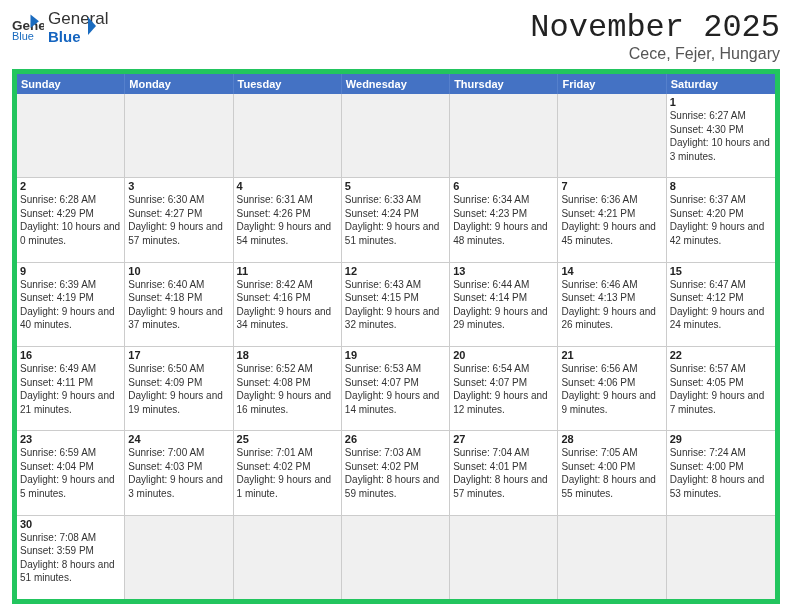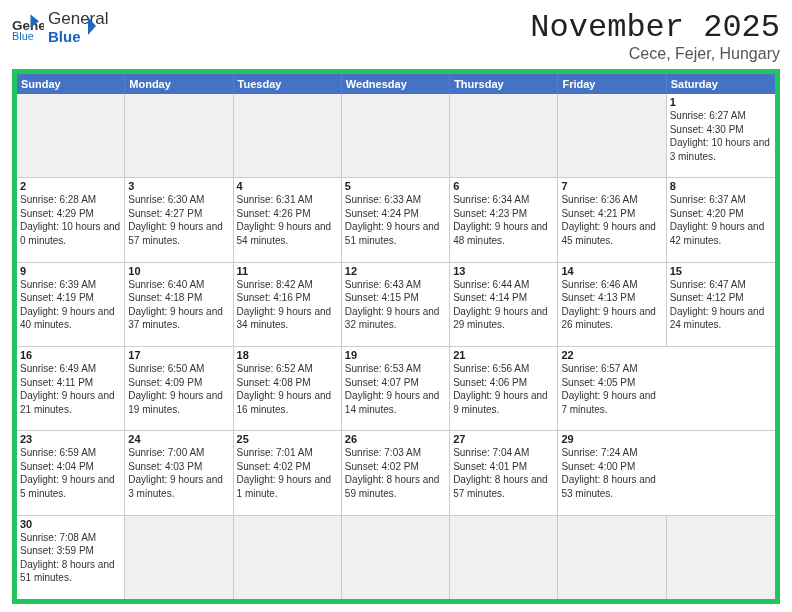--- a/index.html
+++ b/index.html
@@ -280,20 +280,27 @@
 and 16 minutes.</div>
           </div>
           <div class="cal-cell">
             <div class="day-num">19</div>
             <div class="day-info">Sunrise: 6:53 AM
 Sunset: 4:07 PM
 Daylight: 9 hours
 and 14 minutes.</div>
           </div>
           <div class="cal-cell">
+            <div class="day-num">20</div>
+            <div class="day-info">Sunrise: 6:54 AM
+Sunset: 4:07 PM
+Daylight: 9 hours
+and 12 minutes.</div>
+          </div>
+          <div class="cal-cell">
             <div class="day-num">21</div>
             <div class="day-info">Sunrise: 6:56 AM
 Sunset: 4:06 PM
 Daylight: 9 hours
 and 9 minutes.</div>
           </div>
           <div class="cal-cell">
             <div class="day-num">22</div>
             <div class="day-info">Sunrise: 6:57 AM
 Sunset: 4:05 PM
@@ -329,20 +336,27 @@
 Sunset: 4:02 PM
 Daylight: 8 hours
 and 59 minutes.</div>
           </div>
           <div class="cal-cell">
             <div class="day-num">27</div>
             <div class="day-info">Sunrise: 7:04 AM
 Sunset: 4:01 PM
 Daylight: 8 hours
 and 57 minutes.</div>
+          </div>
+          <div class="cal-cell">
+            <div class="day-num">28</div>
+            <div class="day-info">Sunrise: 7:05 AM
+Sunset: 4:00 PM
+Daylight: 8 hours
+and 55 minutes.</div>
           </div>
           <div class="cal-cell">
             <div class="day-num">29</div>
             <div class="day-info">Sunrise: 7:24 AM
 Sunset: 4:00 PM
 Daylight: 8 hours
 and 53 minutes.</div>
           </div>
         </div>
         <div class="cal-row">

